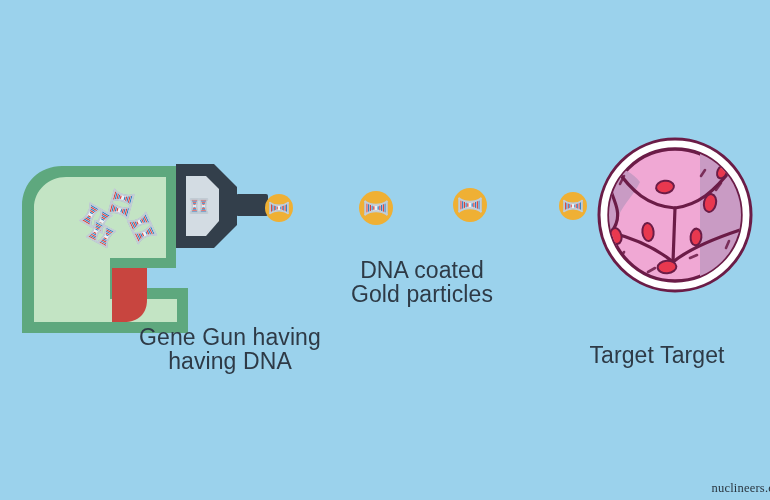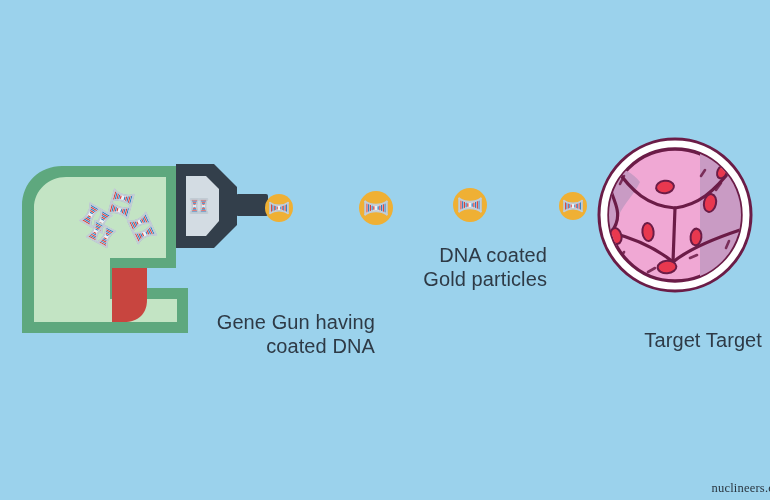--- a/index.html
+++ b/index.html
@@ -10,26 +10,27 @@
     font-family:"Liberation Sans", sans-serif;
     overflow:hidden;
     position:relative;
   }
   #stage{position:absolute;left:0;top:0;width:770px;height:500px;}
   #stage svg{display:block;}
   .lbl{
     position:absolute;
     color:#2E3A46;
     font-family:"Liberation Sans", sans-serif;
-    font-size:20px;
+    font-size:23px;
     line-height:24px;
-    text-align:right;
+    text-align:center;
     letter-spacing:0.1px;
     white-space:nowrap;
     font-weight:400;
+    margin-top:15px;
   }
   #label-gene-gun{left:85px;top:310px;width:290px;}
   #label-gold{left:297px;top:243px;width:250px;}
   #label-target{left:552px;top:328px;width:210px;}
   #watermark{
     position:absolute;
     right:-4px;bottom:4px;
     font-family:"Liberation Serif", serif;
     font-size:12.5px;
     color:#2A3640;
@@ -210,21 +211,21 @@
         <ellipse cx="722" cy="172" rx="4.6" ry="6.6" transform="rotate(24 722 172)"></ellipse>
       </g>
     </g>
   </g>
 
 </svg>
 </div>
 
 <div class="lbl" id="label-gene-gun">
   <div>Gene Gun having</div>
-  <div>coated DNA</div>
+  <div>having DNA</div>
 </div>
 
 <div class="lbl" id="label-gold">
   <div>DNA coated</div>
   <div>Gold particles</div>
 </div>
 
 <div class="lbl" id="label-target">
   <div>Target Target</div>
 </div>

